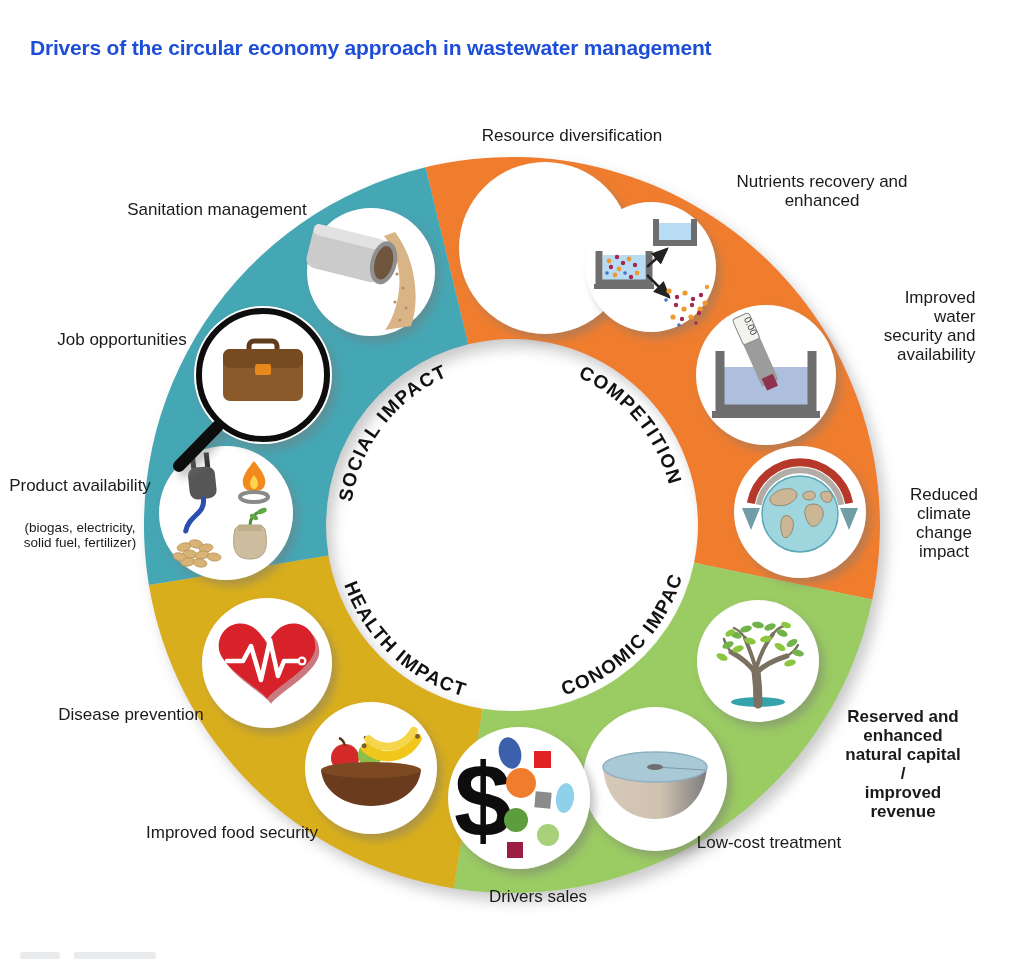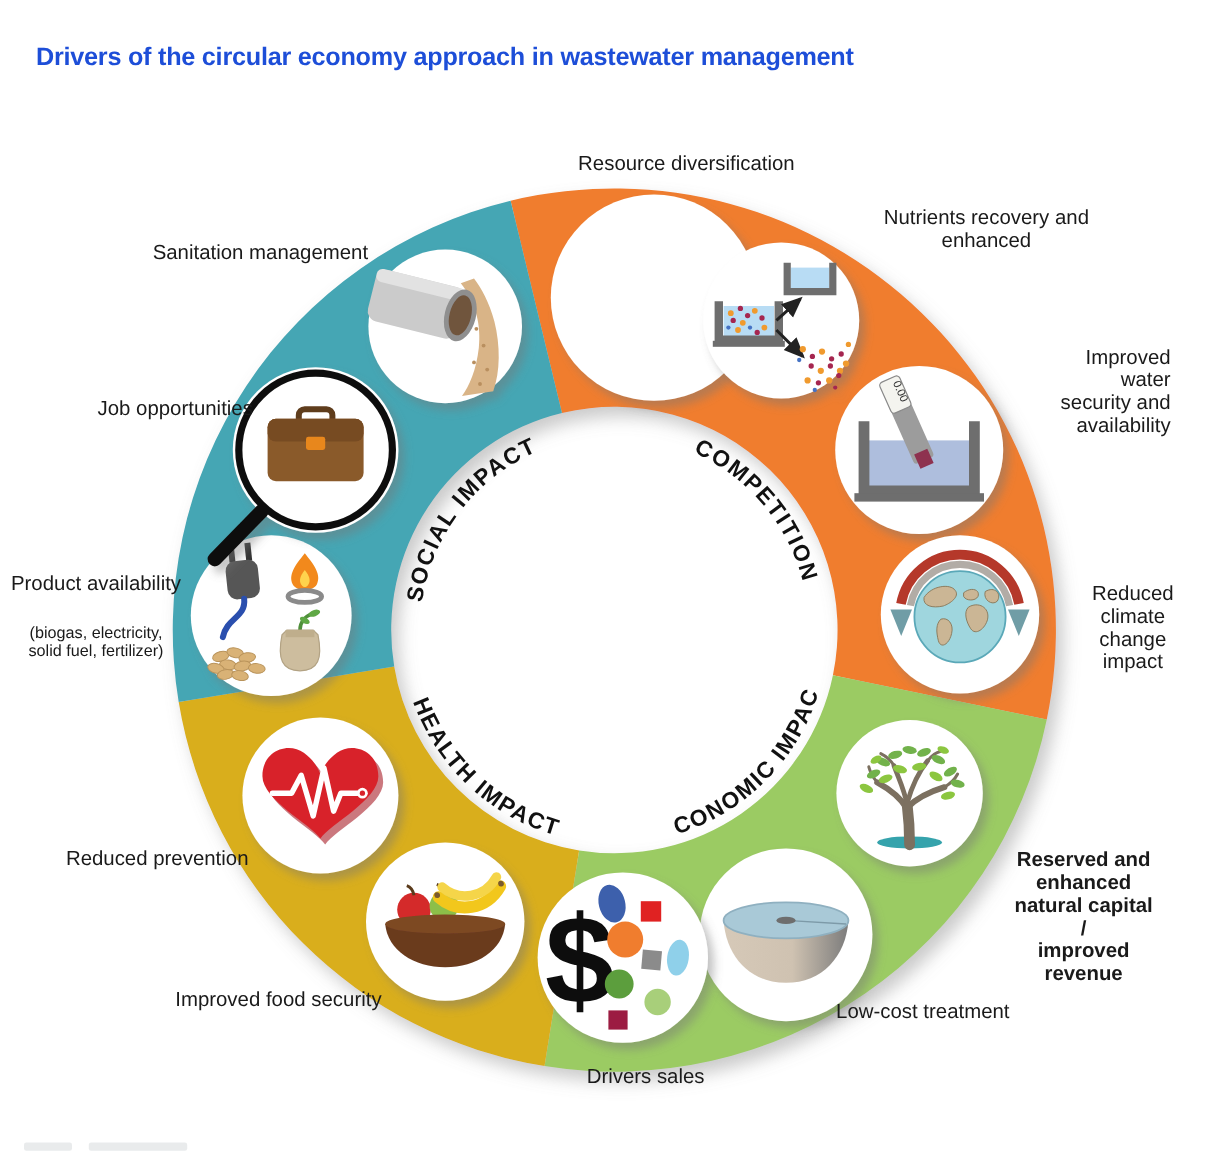--- a/index.html
+++ b/index.html
@@ -297,23 +297,23 @@
 <div class="lbl" style="left:927px;top:326px;text-align:right;">Improved water
 security and availability</div>
 <div class="lbl" style="left:944px;top:523px;">Reduced climate
 change impact</div>
 <div class="lbl" style="left:903px;top:764px;font-weight:bold;">Reserved and enhanced
 natural capital /
 improved revenue</div>
 <div class="lbl" style="left:769px;top:843px;">Low-cost treatment</div>
 <div class="lbl" style="left:538px;top:897px;">Drivers sales</div>
 <div class="lbl" style="left:232px;top:833px;">Improved food security</div>
-<div class="lbl" style="left:131px;top:715px;">Reduced prevention</div>
+<div class="lbl" style="left:131px;top:715px;">Disease prevention</div>
 <div class="lbl" style="left:80px;top:486px;">Product availability</div>
 <div class="lbl sub" style="left:80px;top:515px;margin-top:20px;">(biogas, electricity,
 solid fuel, fertilizer)</div>
-<div class="lbl" style="left:122px;top:340px;margin-left:24px;">Job opportunities</div>
+<div class="lbl" style="left:122px;top:340px;">Job opportunities</div>
 <div class="lbl" style="left:217px;top:210px;">Sanitation management</div>
 
 <div class="watermark">
   <div class="wm-bar" style="width:40px;"></div>
   <div class="wm-bar" style="width:82px;"></div>
 </div>
 
 </body></html>

